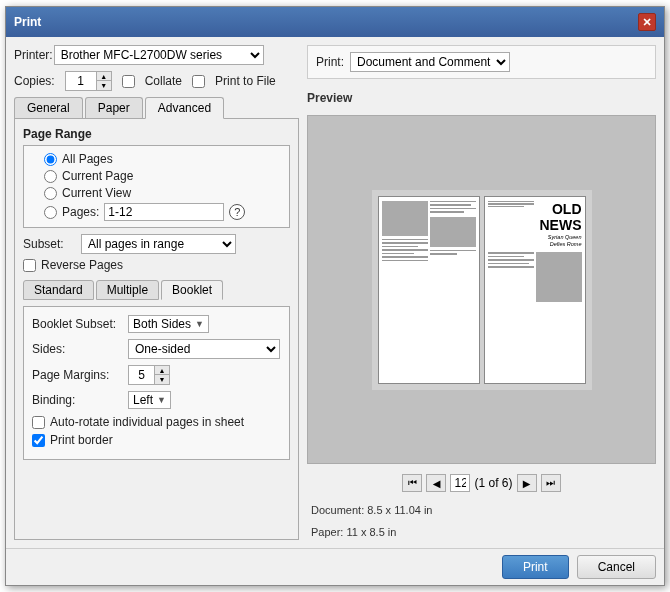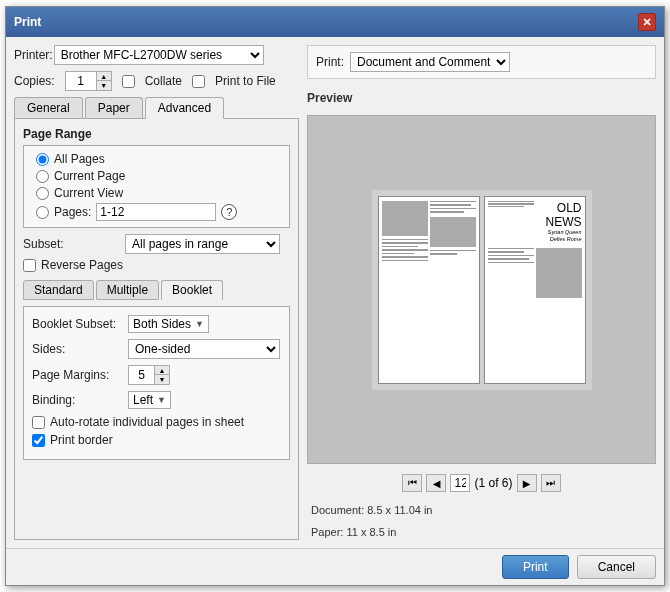--- a/index.html
+++ b/index.html
@@ -161,21 +161,21 @@
       overflow: auto;
     }
     .section-title {
       font-size: 12px;
       font-weight: bold;
       margin-bottom: 4px;
       color: #222;
     }
     .page-range-box {
       border: 1px solid #aaa;
-      padding: 6px 12px;
+      padding: 6px 20px;
       margin-bottom: 6px;
       background: #f8f8f8;
     }
     .radio-row {
       display: flex;
       align-items: center;
       gap: 5px;
       margin-bottom: 3px;
     }
     .pages-row {
@@ -460,21 +460,21 @@
             <div class="pages-row">
               <input type="radio" name="pagerange" style="">
               <label>Pages:</label>
               <input type="text" class="pages-input" value="1-12" style="">
               <div class="help-btn">?</div>
             </div>
           </div>
 
           <div class="subset-row">
             <label class="subset-label">Subset:</label>
-            <select style="width:155px;margin-left:44px;">
+            <select style="width:155px;">
               <option value="All pages in range">All pages in range</option>
             </select>
           </div>
 
           <div class="reverse-row">
             <input type="checkbox" style="">
             <label>Reverse Pages</label>
           </div>
 
           <div class="subtabs-bar">
@@ -574,21 +574,21 @@
 
           <div class="preview-page">
             <div style="padding:4px 3px; height:100%; display:flex; flex-direction:column; gap:2px;">
               <div style="display:flex; gap:2px; margin-bottom:2px;">
                 <div style="flex:1;">
                   <div class="text-line" style="height:1.5px;background:#999;margin-bottom:1px;"></div>
                   <div class="text-line" style="height:1.5px;background:#999;margin-bottom:1px;"></div>
                   <div class="text-line" style="height:1.5px;background:#999;margin-bottom:1px;width:80%;"></div>
                 </div>
                 <div style="flex:1; text-align:right;">
-                  <div style="font-size:12px; font-weight:normal; line-height:1.2;">OLD NEWS</div>
+                  <div style="font-size:14px; font-weight:bold; line-height:1.2;">OLD NEWS</div>
                   <div style="font-size:5.5px; font-style:italic; line-height:1.3;">Syrian Queen</div>
                   <div style="font-size:5.5px; font-style:italic; line-height:1.3;">Defies Rome</div>
                 </div>
               </div>
               <div style="display:flex; gap:2px; flex:1;">
                 <div style="flex:1; display:flex; flex-direction:column; gap:1px;">
                   <div class="text-line" style="height:1.5px;background:#999;margin-bottom:1px;"></div>
                   <div class="text-line" style="height:1.5px;background:#999;margin-bottom:1px;width:80%;"></div>
                   <div class="text-line" style="height:1.5px;background:#999;margin-bottom:1px;"></div>
                   <div class="text-line" style="height:1.5px;background:#999;margin-bottom:1px;width:90%;"></div>

